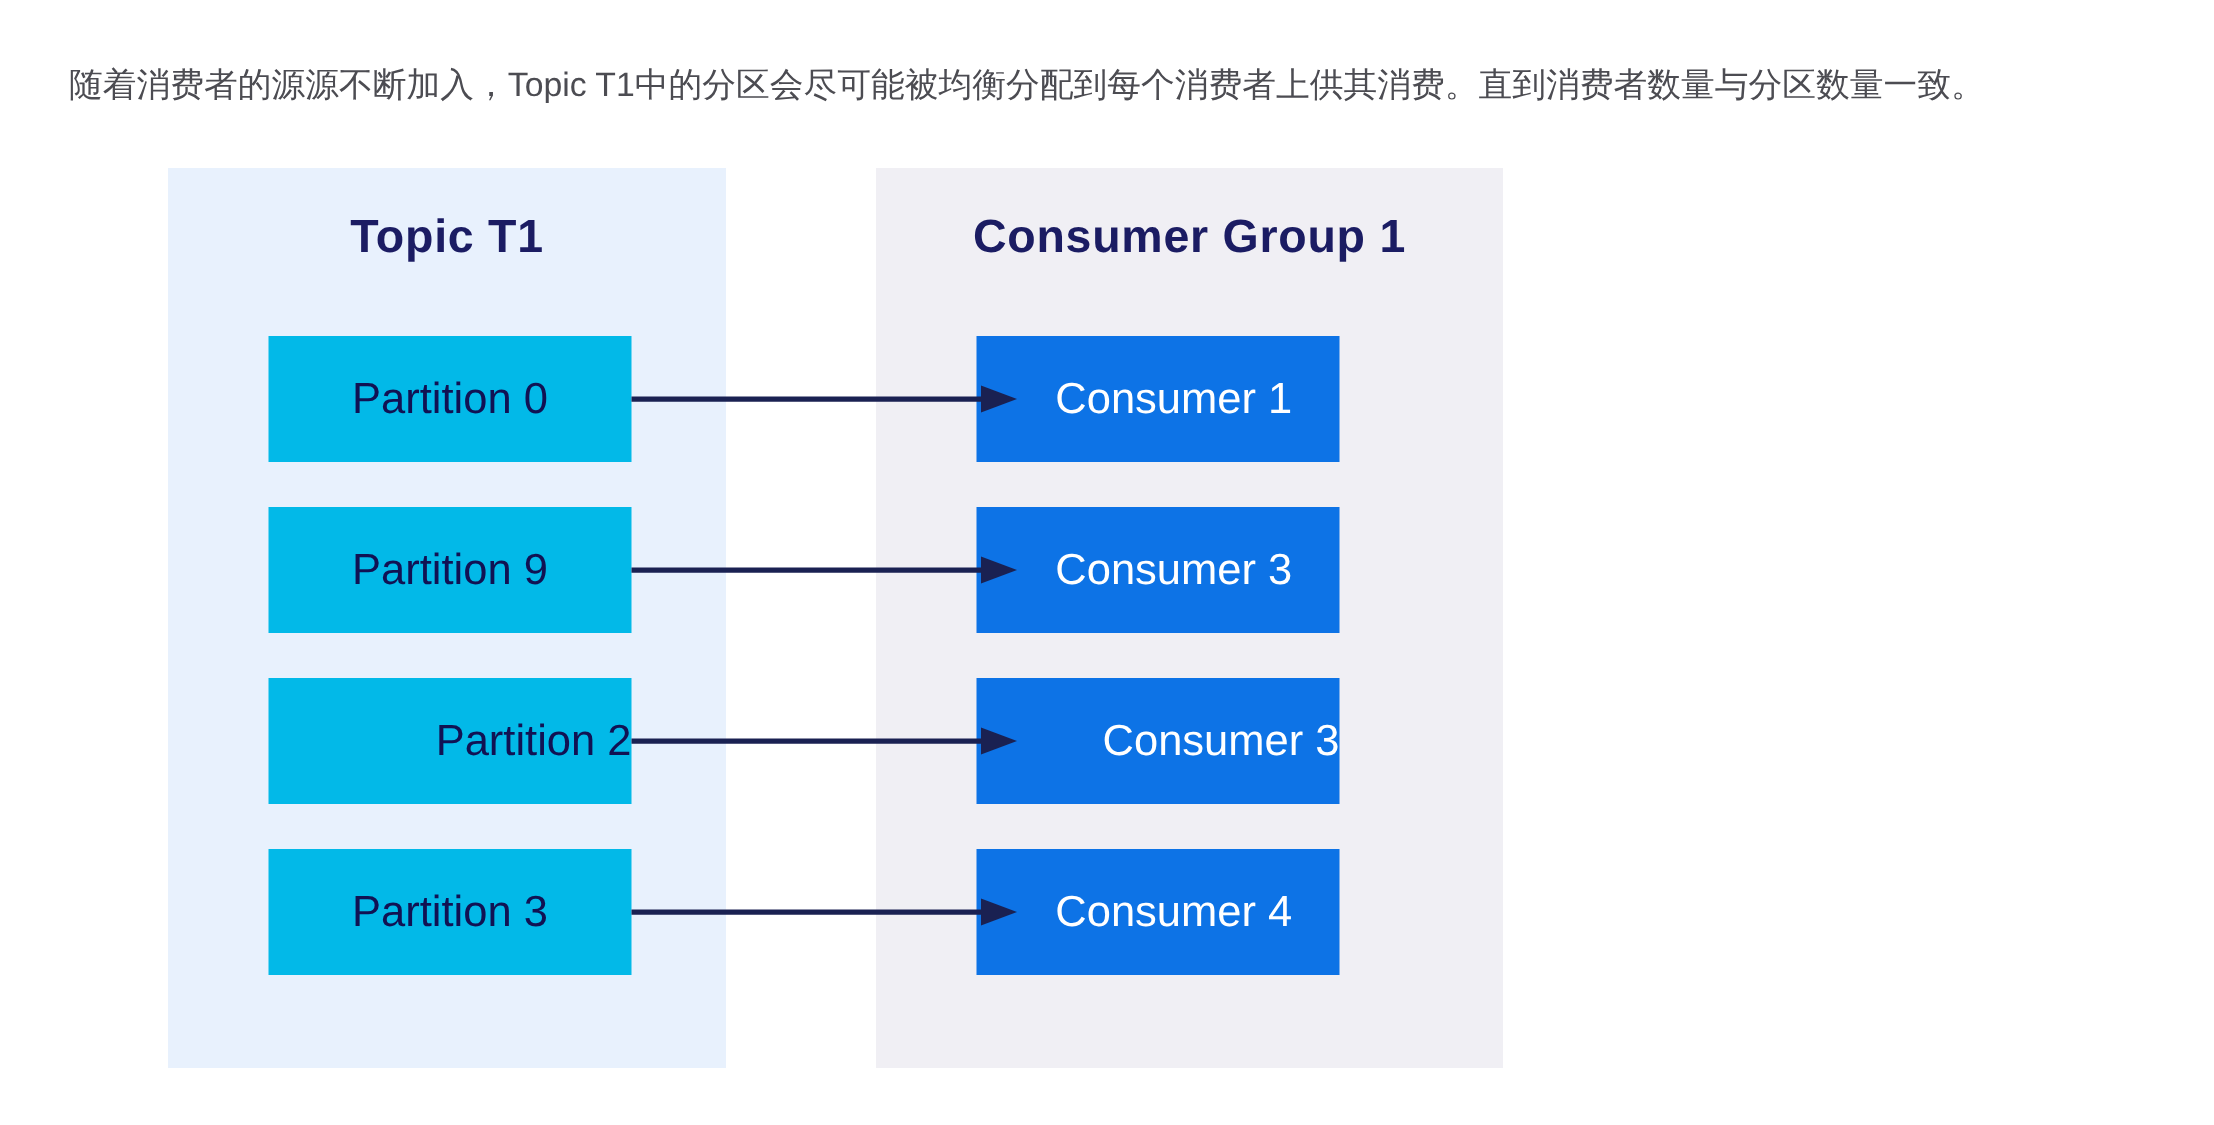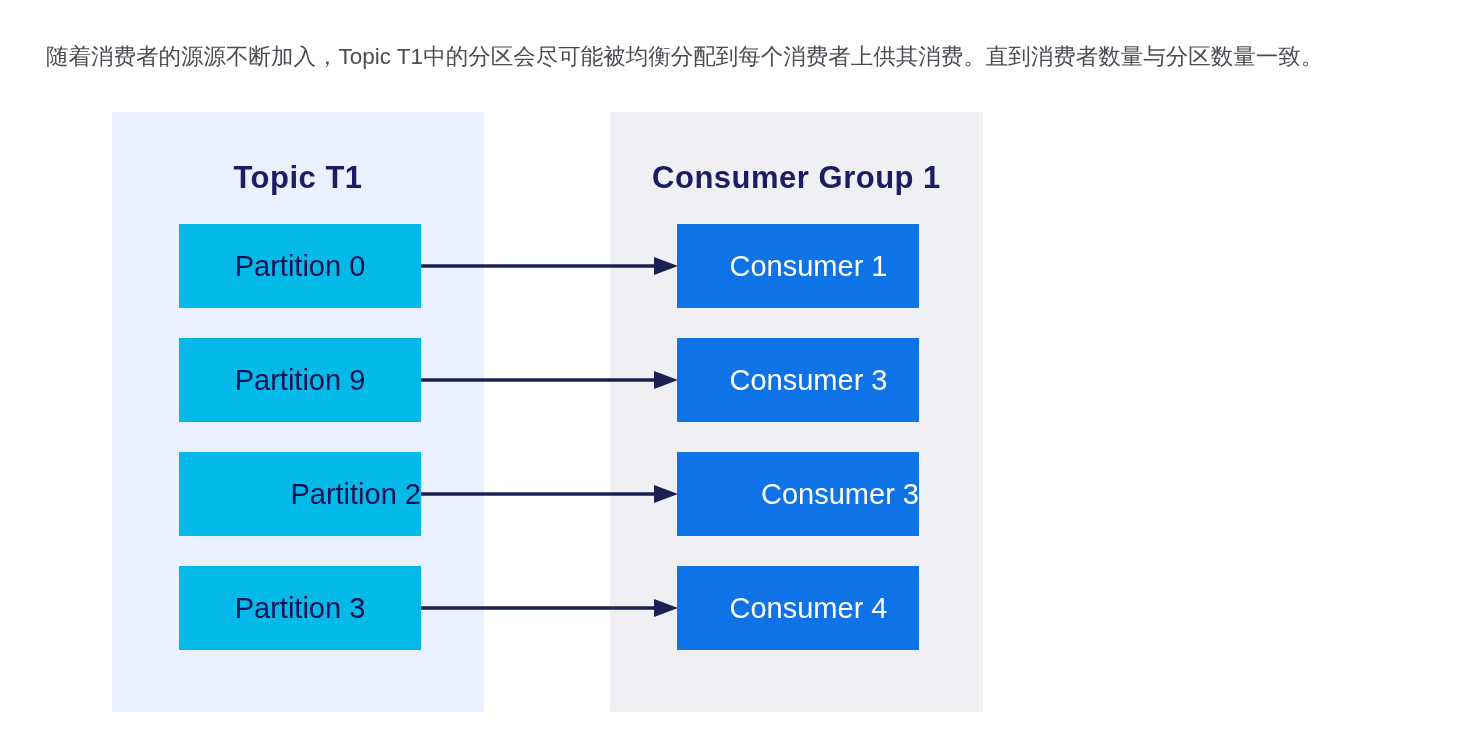--- a/index.html
+++ b/index.html
@@ -33,31 +33,30 @@
     white-space: nowrap;
     margin-left: 32px;
   }
 
   .panel {
     position: absolute;
     top: 112px;
     height: 600px;
   }
   .panel.topic   { left: 112px; width: 372px; background: var(--topic-bg); }
-  .panel.consumer{ left: 610px; width: 373px; background: var(--consumer-bg); }
+  .panel.consumer{ left: 584px; width: 418px; background: var(--consumer-bg); }
 
   .panel-title {
     position: absolute;
     top: 28px; left: 0; right: 0;
     text-align: center;
     font-size: 31px;
     font-weight: bold;
     color: var(--title-color);
     letter-spacing: 0.5px;
-    margin-top: 20px;
   }
 
   .node {
     position: absolute;
     left: 67px;
     width: 242px;
     height: 84px;
     display: flex;
     align-items: center;
     justify-content: center;

